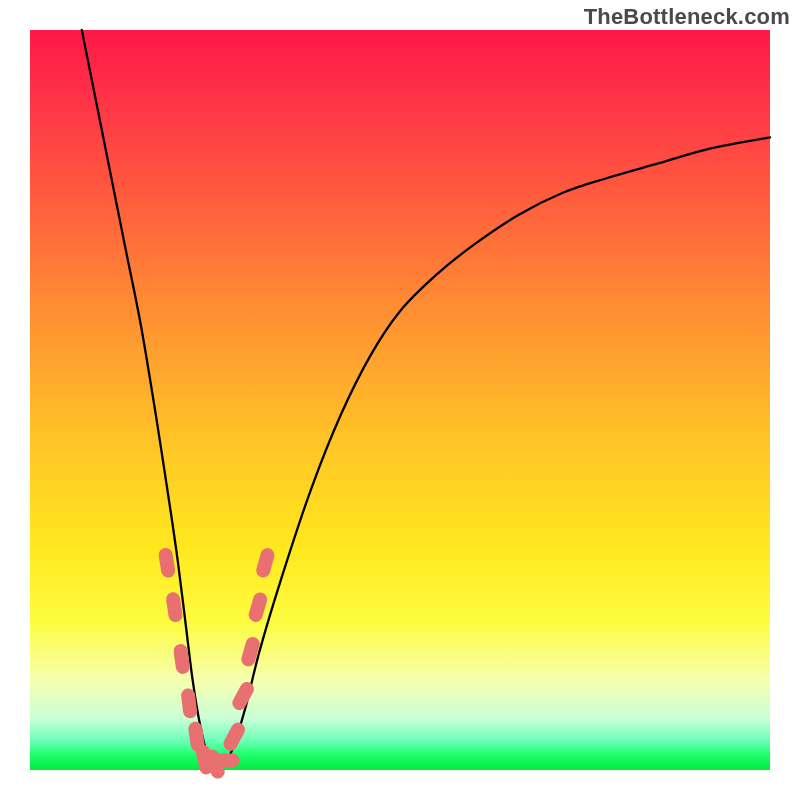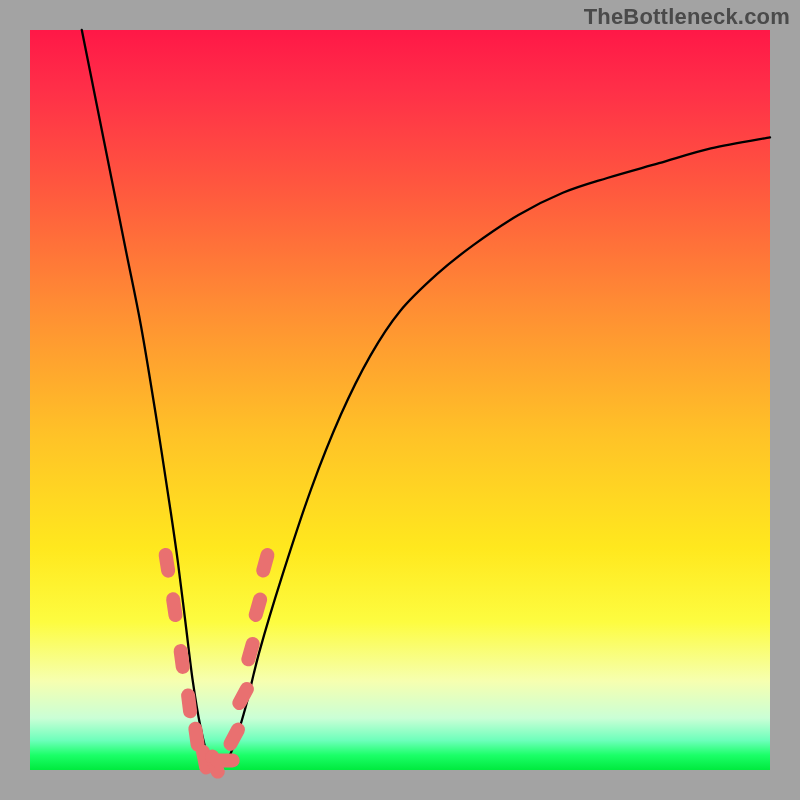--- a/index.html
+++ b/index.html
@@ -10,21 +10,21 @@
     overflow: hidden;
     background: #000;
     font-family: Arial, Helvetica, sans-serif;
   }
   .frame {
     position: absolute;
     top: 0;
     left: 0;
     width: 800px;
     height: 800px;
-    background: #a3a3a3;
+    background: #ffffff;
   }
   .plot-area {
     position: absolute;
     top: 30px;
     left: 30px;
     width: 740px;
     height: 740px;
     background: linear-gradient(
       to bottom,
       #ff1847 0%,

